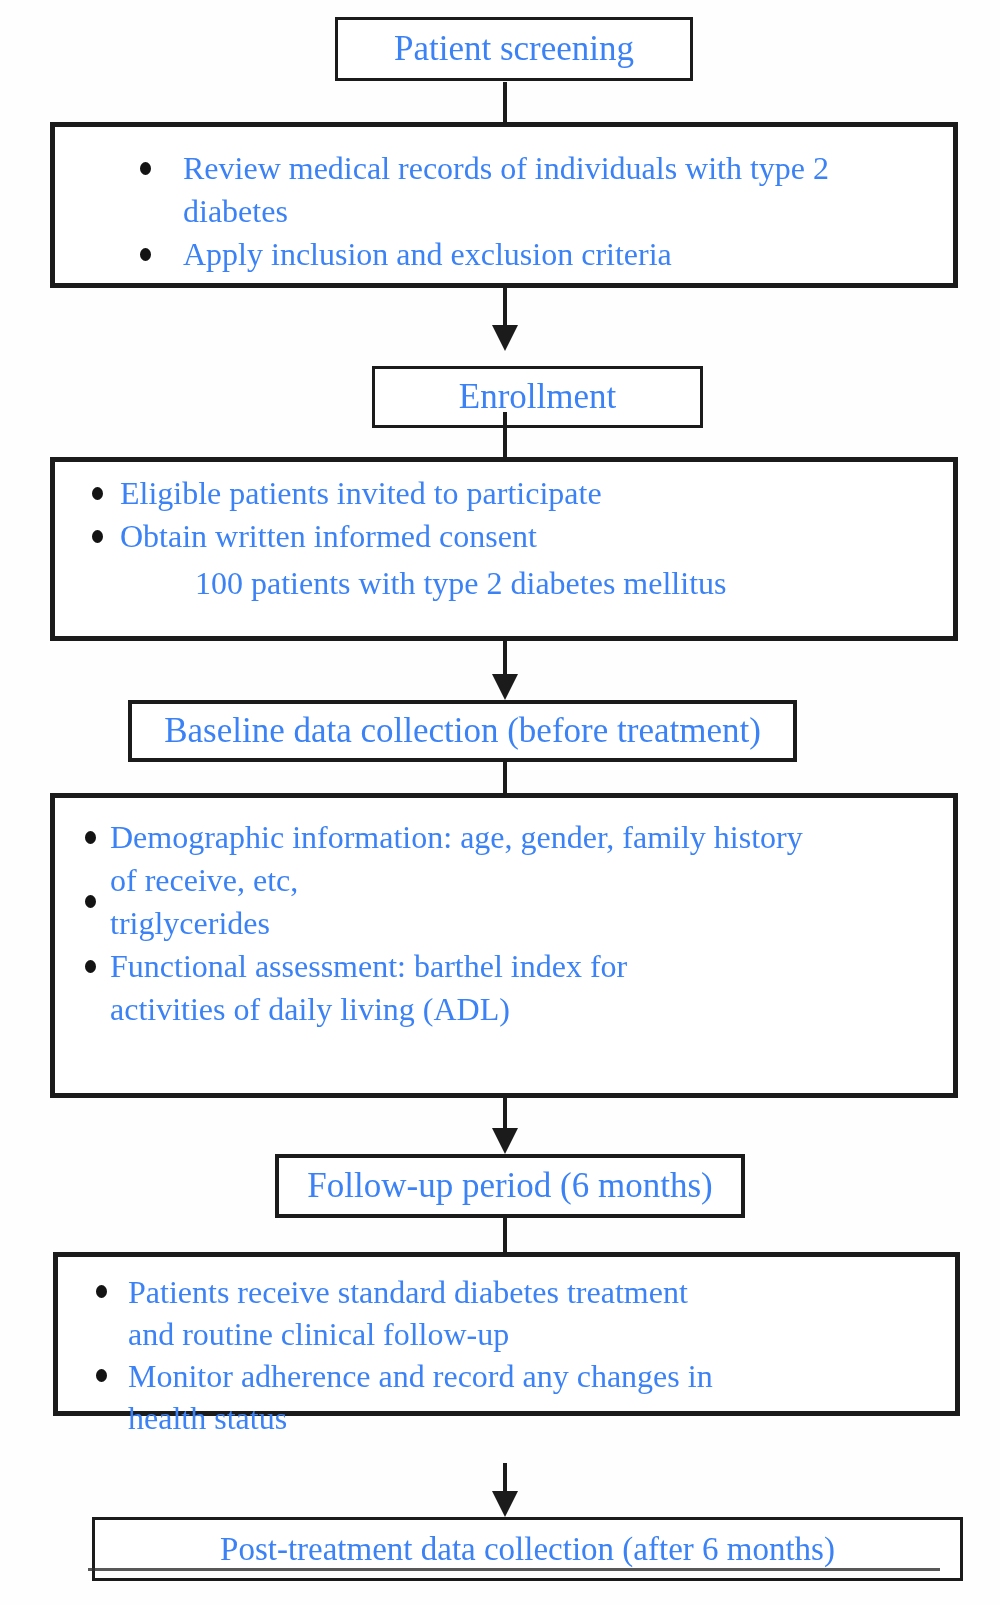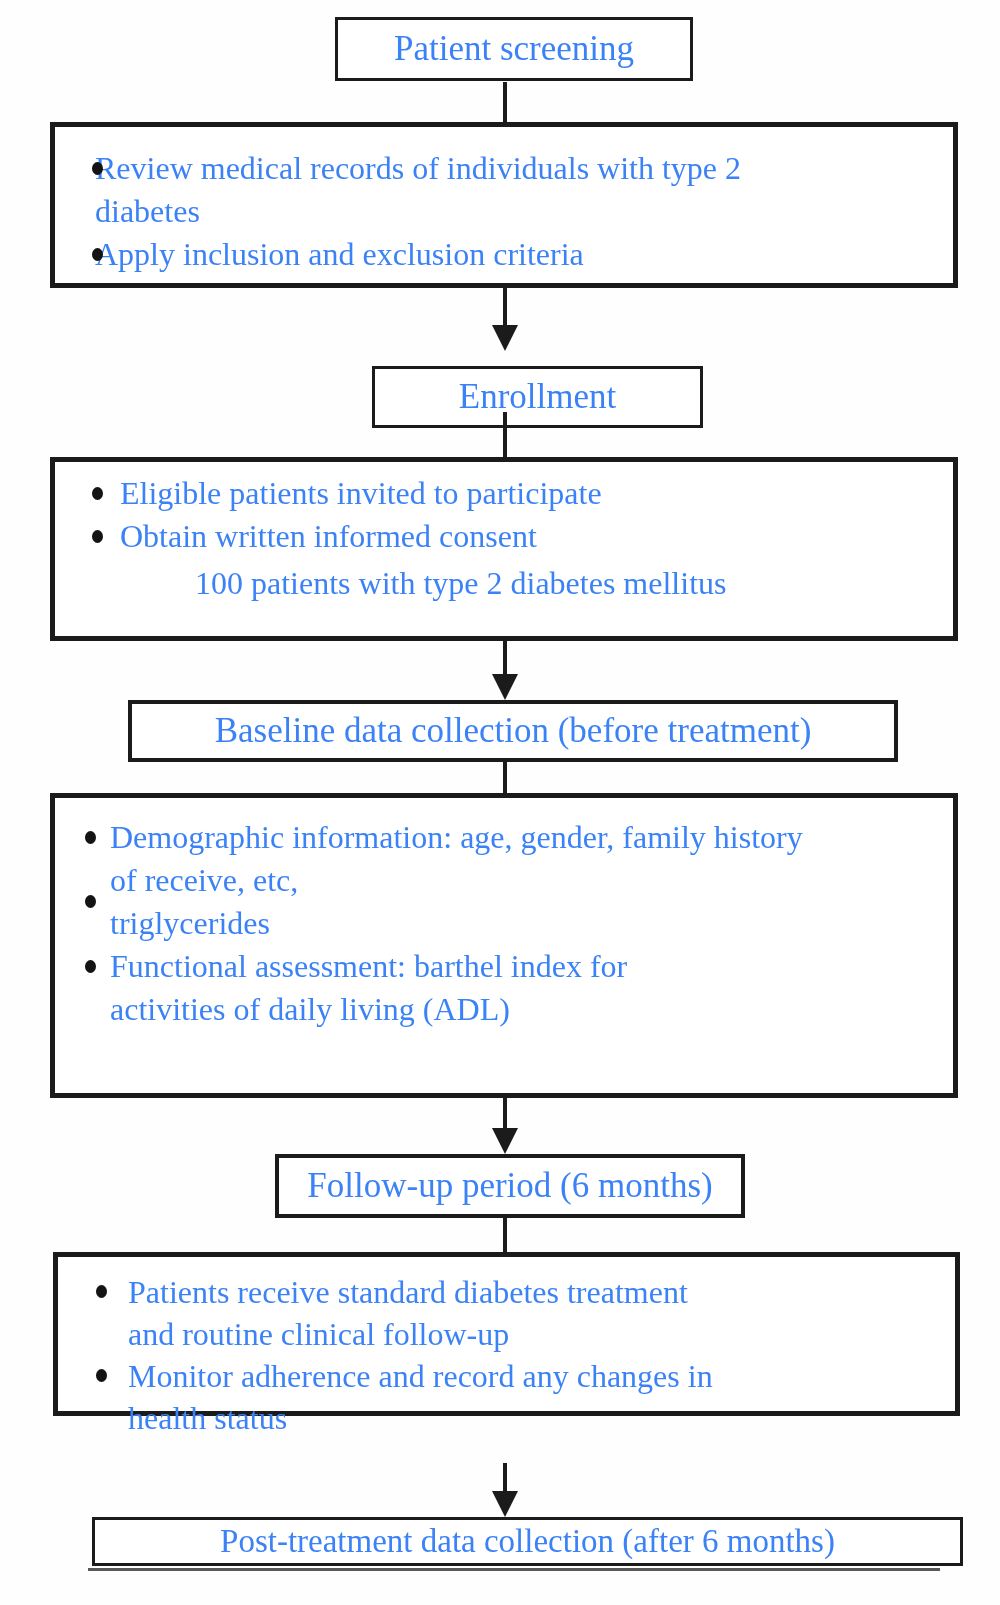--- a/index.html
+++ b/index.html
@@ -15,21 +15,21 @@
   .detail{font-size:32px;}
   .line{position:relative;line-height:43px;white-space:nowrap;}
   .dot{position:absolute;width:11px;height:13px;border-radius:50%;background:#141414;
     top:50%;margin-top:-7px;}
   .vline{position:absolute;width:4px;background:#1b1b1b;left:503px;}
   .ahead{position:absolute;left:492px;width:0;height:0;
     border-left:13px solid transparent;border-right:13px solid transparent;
     border-top:26px solid #1b1b1b;}
   
   #b2 .pad{padding:20px 10px 0 0;}
-  #b2 .line{padding-left:40px;}
+  #b2 .line{padding-left:80px;margin-left:48px;}
   #b2 .dot{left:37px;}
   #b4 .pad{padding:10px 10px 0 0;}
   #b4 .line{padding-left:65px;}
   #b4 .dot{left:37px;}
   #b4 .note{padding-left:140px;margin-top:4px;}
   #b6 .pad{padding:18px 6px 0 0;}
   #b6 .line{padding-left:55px;}
   #b6 .dot{left:30px;}
   #b8 .pad{padding:14px 10px 0 0;}
   #b8 .line{padding-left:70px;line-height:42px;}
@@ -85,21 +85,21 @@
       </div>
       <div class="line note">
         <span>100 patients with type 2 diabetes mellitus</span>
       </div>
     </div>
   </div>
 
   <div class="vline" style="top:641px;height:35px;"></div>
   <div class="ahead" style="top:674px;"></div>
 
-  <div class="box titlebox mid" style="left:128px;top:700px;width:770px;height:62px;">
+  <div class="box titlebox mid" style="left:128px;top:700px;width:669px;height:62px;">
     <span>Baseline data collection (before treatment)</span>
   </div>
 
   <div class="vline" style="top:762px;height:31px;"></div>
 
   <div class="box detail" id="b6" style="left:50px;top:793px;width:908px;height:305px;">
     <div class="pad">
       <div class="line">
         <span class="dot"></span>
         <span>Demographic information: age, gender, family history</span>
@@ -147,19 +147,19 @@
       </div>
       <div class="line">
         <span>health status</span>
       </div>
     </div>
   </div>
 
   <div class="vline" style="top:1463px;height:30px;"></div>
   <div class="ahead" style="top:1491px;"></div>
 
-  <div class="box titlebox" id="b9" style="left:92px;top:1517px;width:871px;height:49px;align-items:center;">
+  <div class="box titlebox" id="b9" style="left:92px;top:1517px;width:871px;height:64px;align-items:center;">
     <span>Post-treatment data collection (after 6 months)</span>
   </div>
 
   <div class="artifact" style="left:88px;top:1568px;width:852px;height:3px;opacity:.8;"></div>
 
 </div>
 
 </body></html>

